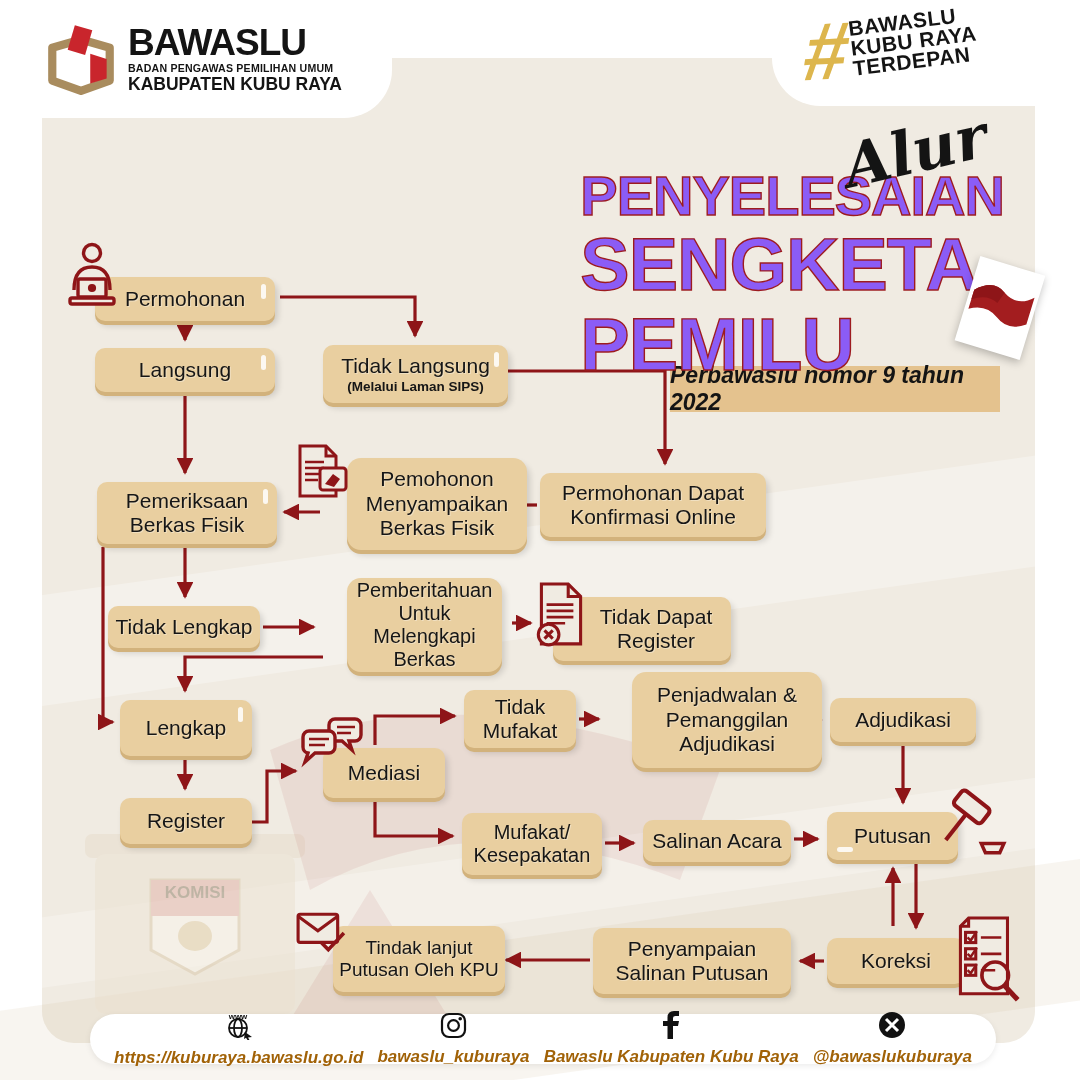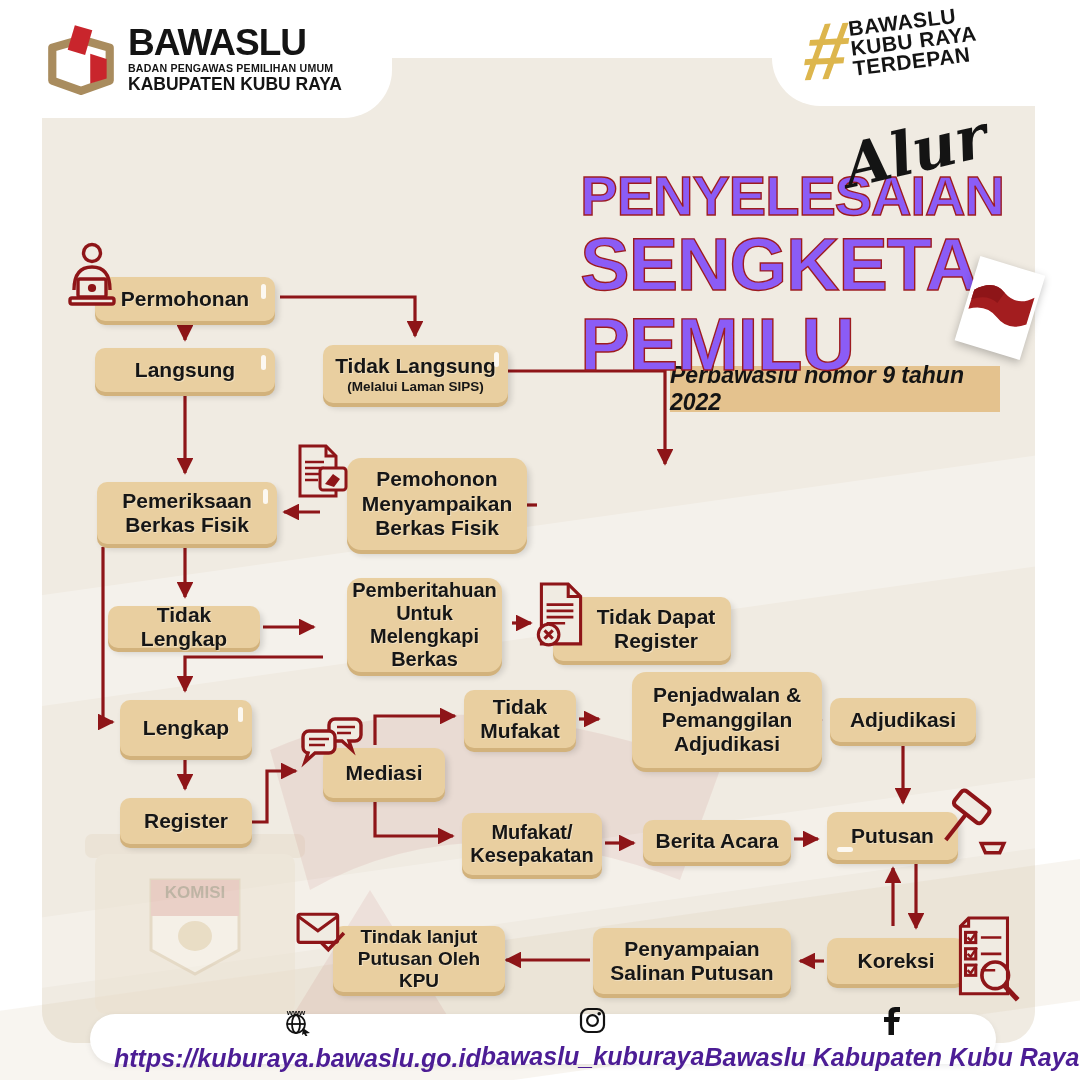--- a/index.html
+++ b/index.html
@@ -26,38 +26,38 @@
   #title-red{position:absolute;right:76px;top:168px;text-align:left;color:#8b5cf6;font-weight:bold;z-index:5;line-height:1;-webkit-text-stroke:1.4px #9d1b1f;}
   #title-l1{font-size:56px;letter-spacing:-1px;}
   #title-l2{font-size:74px;margin-top:4px;letter-spacing:-1px;}
   #title-l3{font-size:74px;margin-top:6px;letter-spacing:-1px;}
   #title-script{position:absolute;right:92px;top:116px;font-family:"DejaVu Serif",serif;font-style:italic;font-weight:bold;font-size:60px;color:#141414;transform:rotate(-13deg);z-index:5;}
   #regulation{position:absolute;left:670px;top:366px;width:330px;height:46px;background:#e4c28e;display:flex;align-items:center;justify-content:center;font-size:23px;font-weight:bold;font-style:italic;color:#141414;z-index:4;}
   #flag-card{position:absolute;left:966px;top:264px;width:68px;height:88px;background:#fff;transform:rotate(17deg);box-shadow:0 3px 8px rgba(0,0,0,.25);z-index:6;}
   
   .node{position:absolute;background:#e9cfa0;border-radius:10px;display:flex;flex-direction:column;align-items:center;justify-content:center;text-align:center;z-index:4;
         box-shadow:0 4px 0 #d2b27c,3px 5px 6px rgba(0,0,0,.14);box-sizing:border-box;padding:4px 6px;}
-  .nlabel{font-weight:bold;color:#161616;font-size:21px;line-height:1.16;text-shadow:1px 1px 0 rgba(255,255,255,.35);}
+  .nlabel{font-weight:normal;color:#161616;font-size:21px;line-height:1.16;text-shadow:1px 1px 0 rgba(255,255,255,.35);}
   .nsub{font-weight:bold;color:#161616;font-size:13.5px;line-height:1.05;margin-top:1px;}
   .f20 .nlabel{font-size:20px;}
   .f19 .nlabel{font-size:19px;}
   .rad14{border-radius:14px;margin-left:24px;}
   .shine{position:absolute;right:9px;top:7px;width:5px;height:15px;border-radius:3px;background:rgba(255,255,255,.85);}
   .shine.low{top:auto;bottom:8px;left:10px;right:auto;width:16px;height:5px;}
   
   #wires{position:absolute;left:0;top:0;z-index:3;pointer-events:none;}
   .icon{position:absolute;z-index:5;pointer-events:none;}
   
   #kpu-wm{position:absolute;left:55px;top:818px;z-index:2;opacity:.5;}
   #swoosh{position:absolute;left:250px;top:690px;z-index:2;opacity:.07;}
   
   #footer{position:absolute;left:90px;top:1014px;width:906px;height:50px;background:#fff;border-radius:26px;z-index:7;
           display:flex;align-items:center;justify-content:space-between;padding:0 24px;box-sizing:border-box;box-shadow:0 2px 6px rgba(0,0,0,.08);}
   .fitem{display:flex;align-items:center;gap:8px;flex-direction:column;}
-  .ftext{font-size:25px;font-weight:bold;font-style:italic;color:#4c1d95;white-space:nowrap;}
+  .ftext{font-size:17px;font-weight:bold;font-style:italic;color:#a16207;white-space:nowrap;}
 </style>
 </head>
 <body>
 
 <div id="canvas">
 
   <div id="panel"></div>
   <div id="band1" class="band"></div>
   <div id="band2" class="band"></div>
   <div id="band3" class="band"></div>
@@ -161,20 +161,23 @@
     <span class="nsub">(Melalui Laman SIPS)</span>
     <i class="shine"></i>
   </div>
   <div class="node" style="left:97px;top:482px;width:180px;height:62px">
     <span class="nlabel">Pemeriksaan Berkas Fisik</span>
     <i class="shine"></i>
   </div>
   <div class="node rad14" style="left:323px;top:458px;width:180px;height:92px">
     <span class="nlabel">Pemohonon Menyampaikan Berkas Fisik</span>
   </div>
+  <div class="node" style="left:540px;top:473px;width:226px;height:64px">
+    <span class="nlabel">Permohonan Dapat Konfirmasi Online</span>
+  </div>
   <div class="node" style="left:108px;top:606px;width:152px;height:42px">
     <span class="nlabel">Tidak Lengkap</span>
   </div>
   <div class="node rad14 f20" style="left:323px;top:578px;width:155px;height:94px">
     <span class="nlabel">Pemberitahuan Untuk Melengkapi Berkas</span>
   </div>
   <div class="node" style="left:553px;top:597px;width:178px;height:64px;padding-left:34px">
     <span class="nlabel">Tidak Dapat Register</span>
   </div>
   <div class="node" style="left:120px;top:700px;width:132px;height:56px">
@@ -193,21 +196,21 @@
   <div class="node" style="left:464px;top:690px;width:112px;height:58px">
     <span class="nlabel">Tidak Mufakat</span>
   </div>
   <div class="node" style="left:830px;top:698px;width:146px;height:44px">
     <span class="nlabel">Adjudikasi</span>
   </div>
   <div class="node f20" style="left:462px;top:813px;width:140px;height:62px">
     <span class="nlabel">Mufakat/ Kesepakatan</span>
   </div>
   <div class="node" style="left:643px;top:820px;width:148px;height:42px">
-    <span class="nlabel">Berita Acara</span>
+    <span class="nlabel">Salinan Acara</span>
   </div>
   <div class="node" style="left:827px;top:812px;width:131px;height:48px">
     <span class="nlabel">Putusan</span>
     <i class="shine low"></i>
   </div>
   <div class="node" style="left:827px;top:938px;width:138px;height:46px">
     <span class="nlabel">Koreksi</span>
   </div>
   <div class="node" style="left:593px;top:928px;width:198px;height:66px">
     <span class="nlabel">Penyampaian Salinan Putusan</span>

